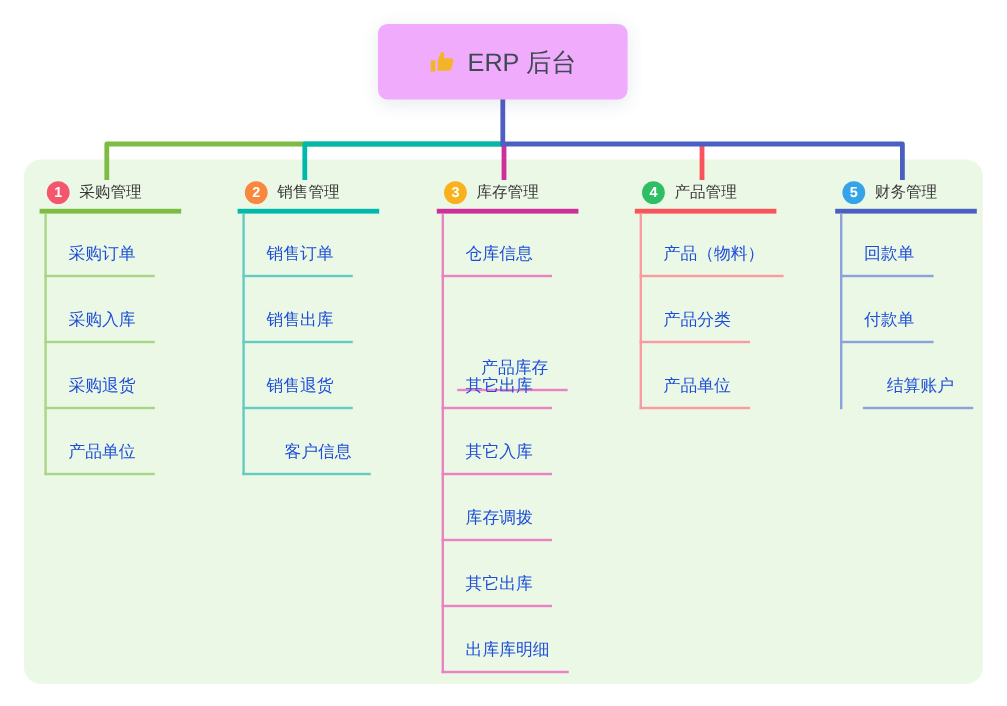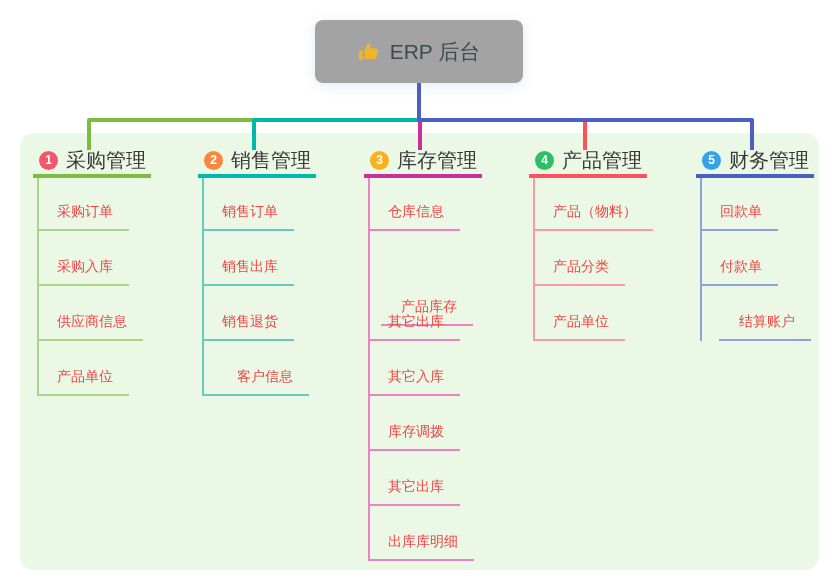--- a/index.html
+++ b/index.html
@@ -8,39 +8,39 @@
     font-family:"Liberation Sans","DejaVu Sans",sans-serif;
     background:#ffffff;
   }
   #board{
     position:absolute;left:20px;top:133px;width:799px;height:437px;
     border-radius:14px;background:#ecf8e6;
   }
   #connectors{position:absolute;left:0;top:0;width:839px;height:588px;pointer-events:none;}
   #root-node{
     position:absolute;left:315px;top:20px;width:208px;height:63px;
-    background:#a3a3a3;border-radius:8px;
+    background:#f0abfc;border-radius:8px;
     box-shadow:0 3px 14px rgba(60,80,120,0.12);
     display:flex;align-items:center;justify-content:center;gap:10px;
     font-size:21px;color:#3d4a52;font-weight:500;cursor:pointer;
   }
   .branch-head{
     position:absolute;height:28px;width:112px;top:146px;
     display:flex;align-items:center;gap:8px;padding-left:6px;
     box-sizing:content-box;border-bottom:4px solid #000;cursor:pointer;
   }
   .badge{
     width:19px;height:19px;border-radius:50%;flex:0 0 19px;
     color:#fff;font-size:12px;font-weight:bold;line-height:19px;text-align:center;
   }
-  .branch-label{font-size:20px;color:#383838;font-weight:500;white-space:nowrap;}
+  .branch-label{font-size:13px;color:#383838;font-weight:500;white-space:nowrap;}
   .vline{position:absolute;width:2px;}
   .child-node{
     position:absolute;white-space:nowrap;
-    font-size:14px;color:#ef4444;line-height:20px;
+    font-size:14px;color:#1d4ed8;line-height:20px;
     padding:5px 16px 8px 20px;border-bottom:2px solid #000;cursor:pointer;
   }
   .thumb-icon{width:22px;height:22px;display:block;}
 </style>
 </head>
 <body>
 
 <div id="stage">
 
   <div id="board"></div>
@@ -64,21 +64,21 @@
   </div>
 
   <div id="branches">
       <div class="branch-head" style="left: 33px; border-bottom-color: rgb(124, 188, 65);">
         <span class="badge" style="background: rgb(244, 86, 108);">1</span>
         <span class="branch-label">采购管理</span>
       </div>
       <div class="vline" style="left: 37px; top: 178px; height: 218px; background: rgb(168, 214, 134);"></div>
       <div class="child-node" style="left: 37px; top: 196px; border-bottom-color: rgb(168, 214, 134);">采购订单</div>
       <div class="child-node" style="left: 37px; top: 251px; border-bottom-color: rgb(168, 214, 134);">采购入库</div>
-      <div class="child-node" style="left: 37px; top: 306px; border-bottom-color: rgb(168, 214, 134);">供应商信息</div>
+      <div class="child-node" style="left: 37px; top: 306px; border-bottom-color: rgb(168, 214, 134);">采购退货</div>
       <div class="child-node" style="left: 37px; top: 361px; border-bottom-color: rgb(168, 214, 134);">产品单位</div>
       <div class="branch-head" style="left: 198px; border-bottom-color: rgb(0, 184, 172);">
         <span class="badge" style="background: rgb(249, 136, 63);">2</span>
         <span class="branch-label">销售管理</span>
       </div>
       <div class="vline" style="left: 202px; top: 178px; height: 218px; background: rgb(99, 204, 193);"></div>
       <div class="child-node" style="left: 202px; top: 196px; border-bottom-color: rgb(99, 204, 193);">销售订单</div>
       <div class="child-node" style="left: 202px; top: 251px; border-bottom-color: rgb(99, 204, 193);">销售出库</div>
       <div class="child-node" style="left: 202px; top: 306px; border-bottom-color: rgb(99, 204, 193);">销售退货</div>
       <div class="child-node" style="left: 202px; top: 361px; border-bottom-color: rgb(99, 204, 193); padding-left: 35px;">客户信息</div>

